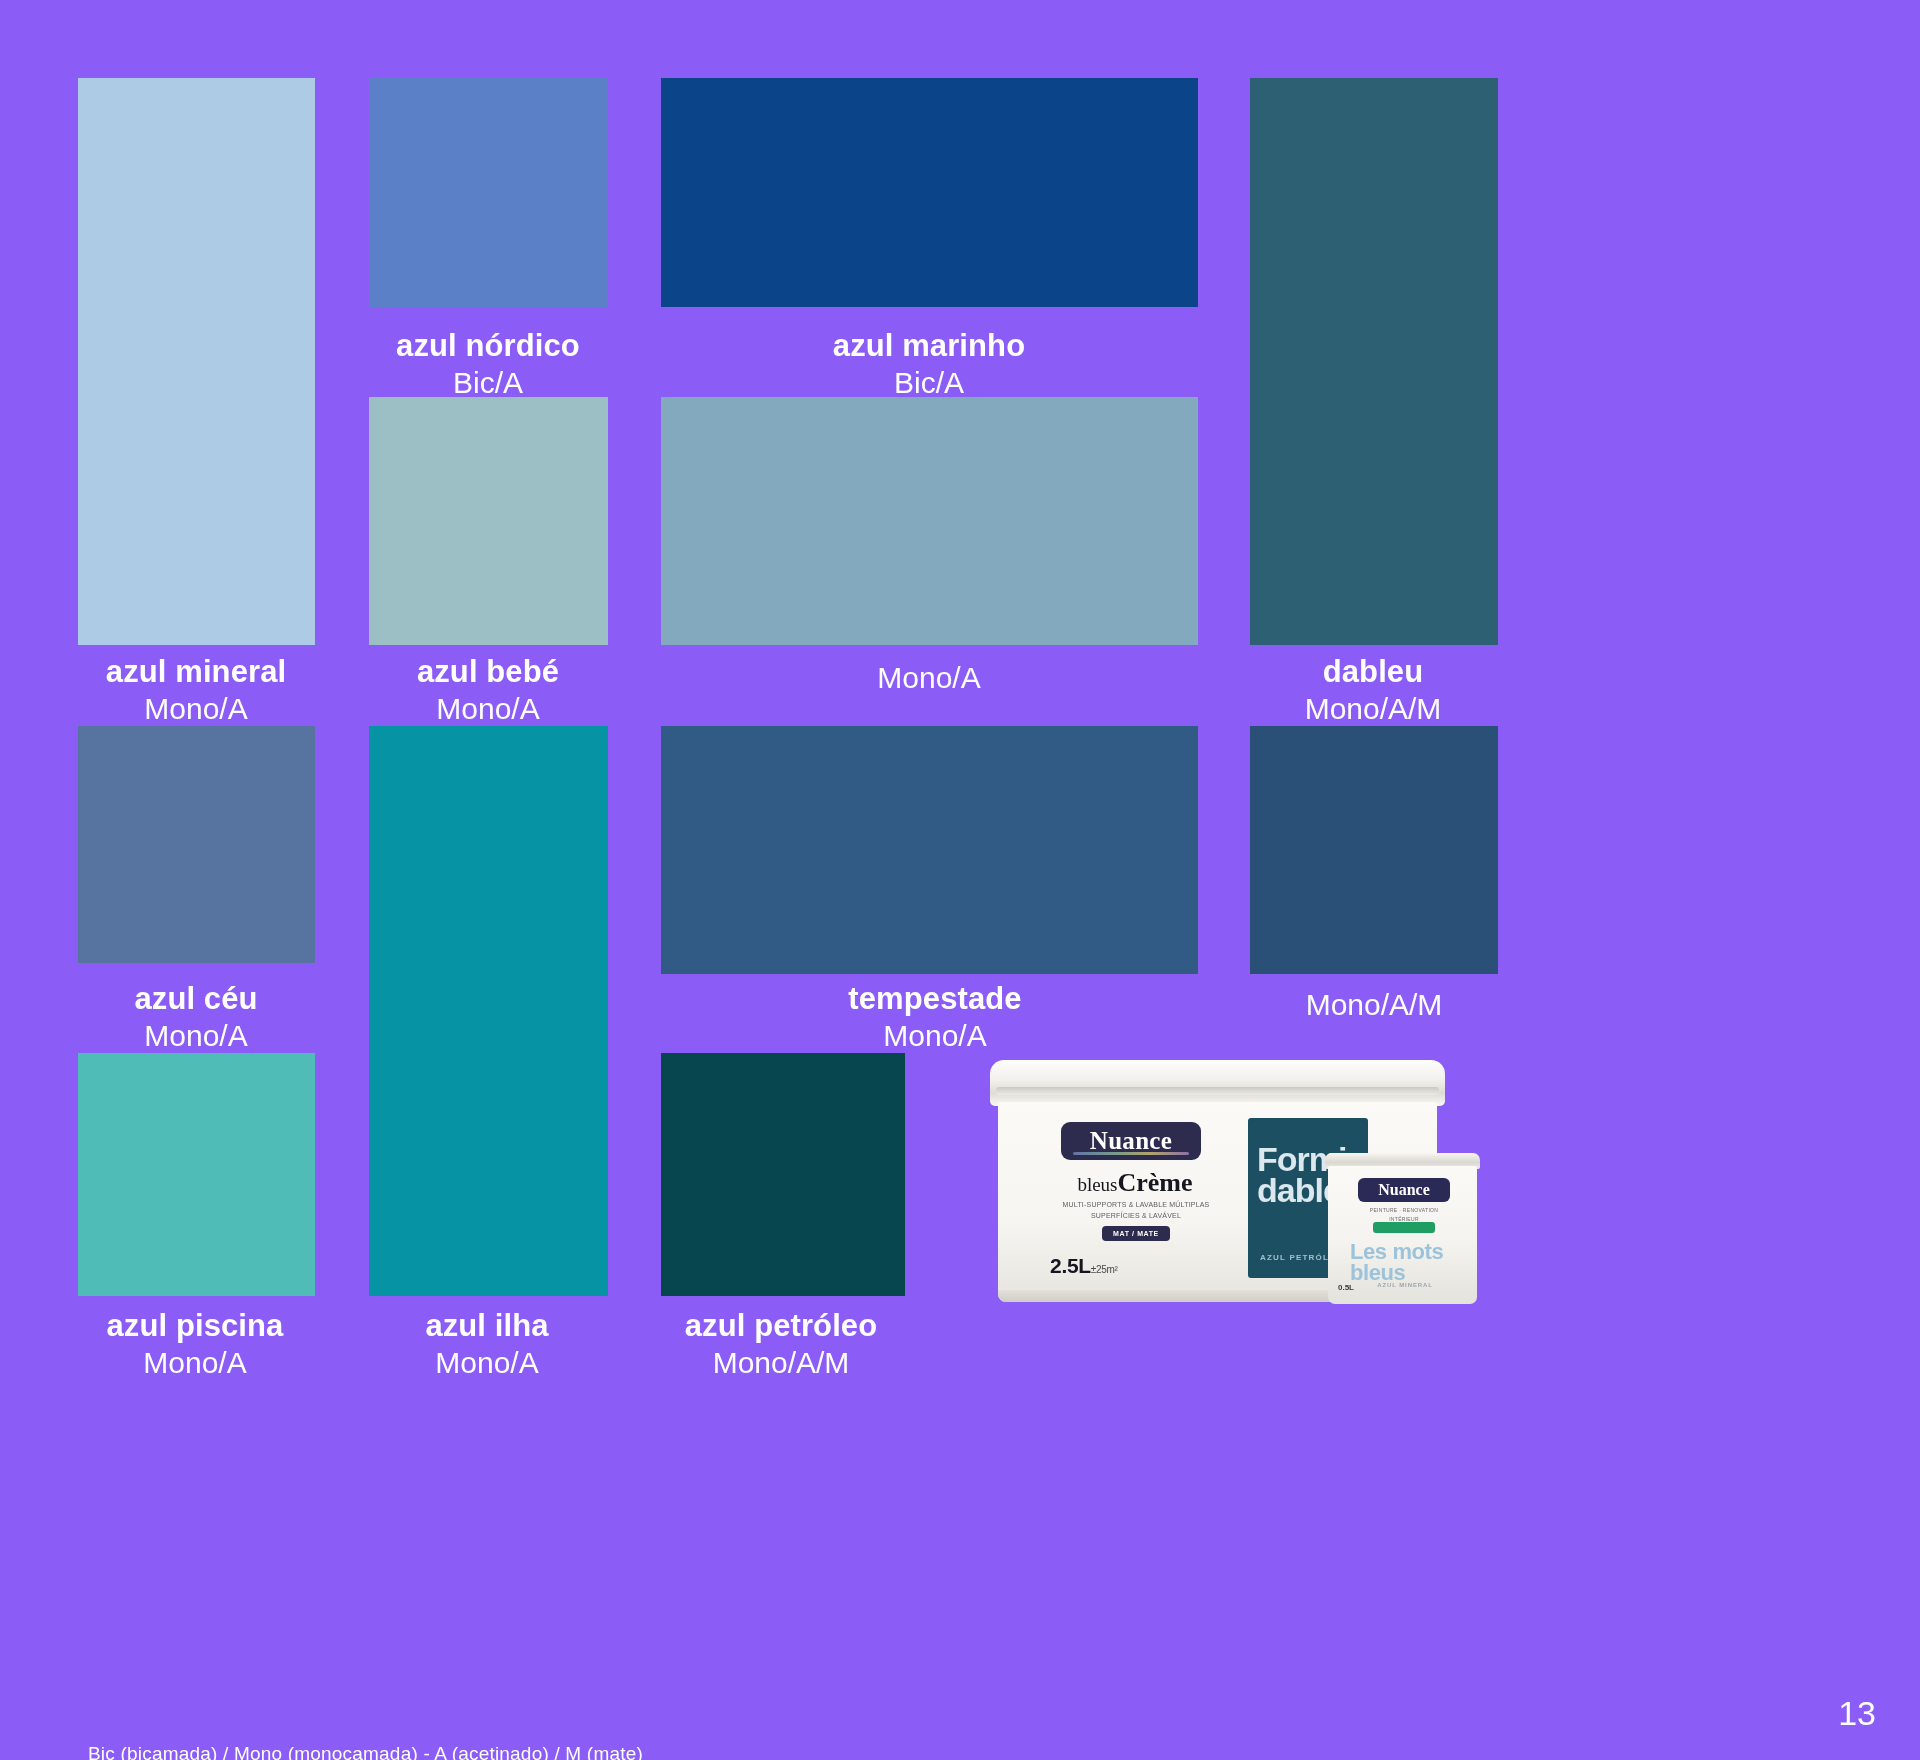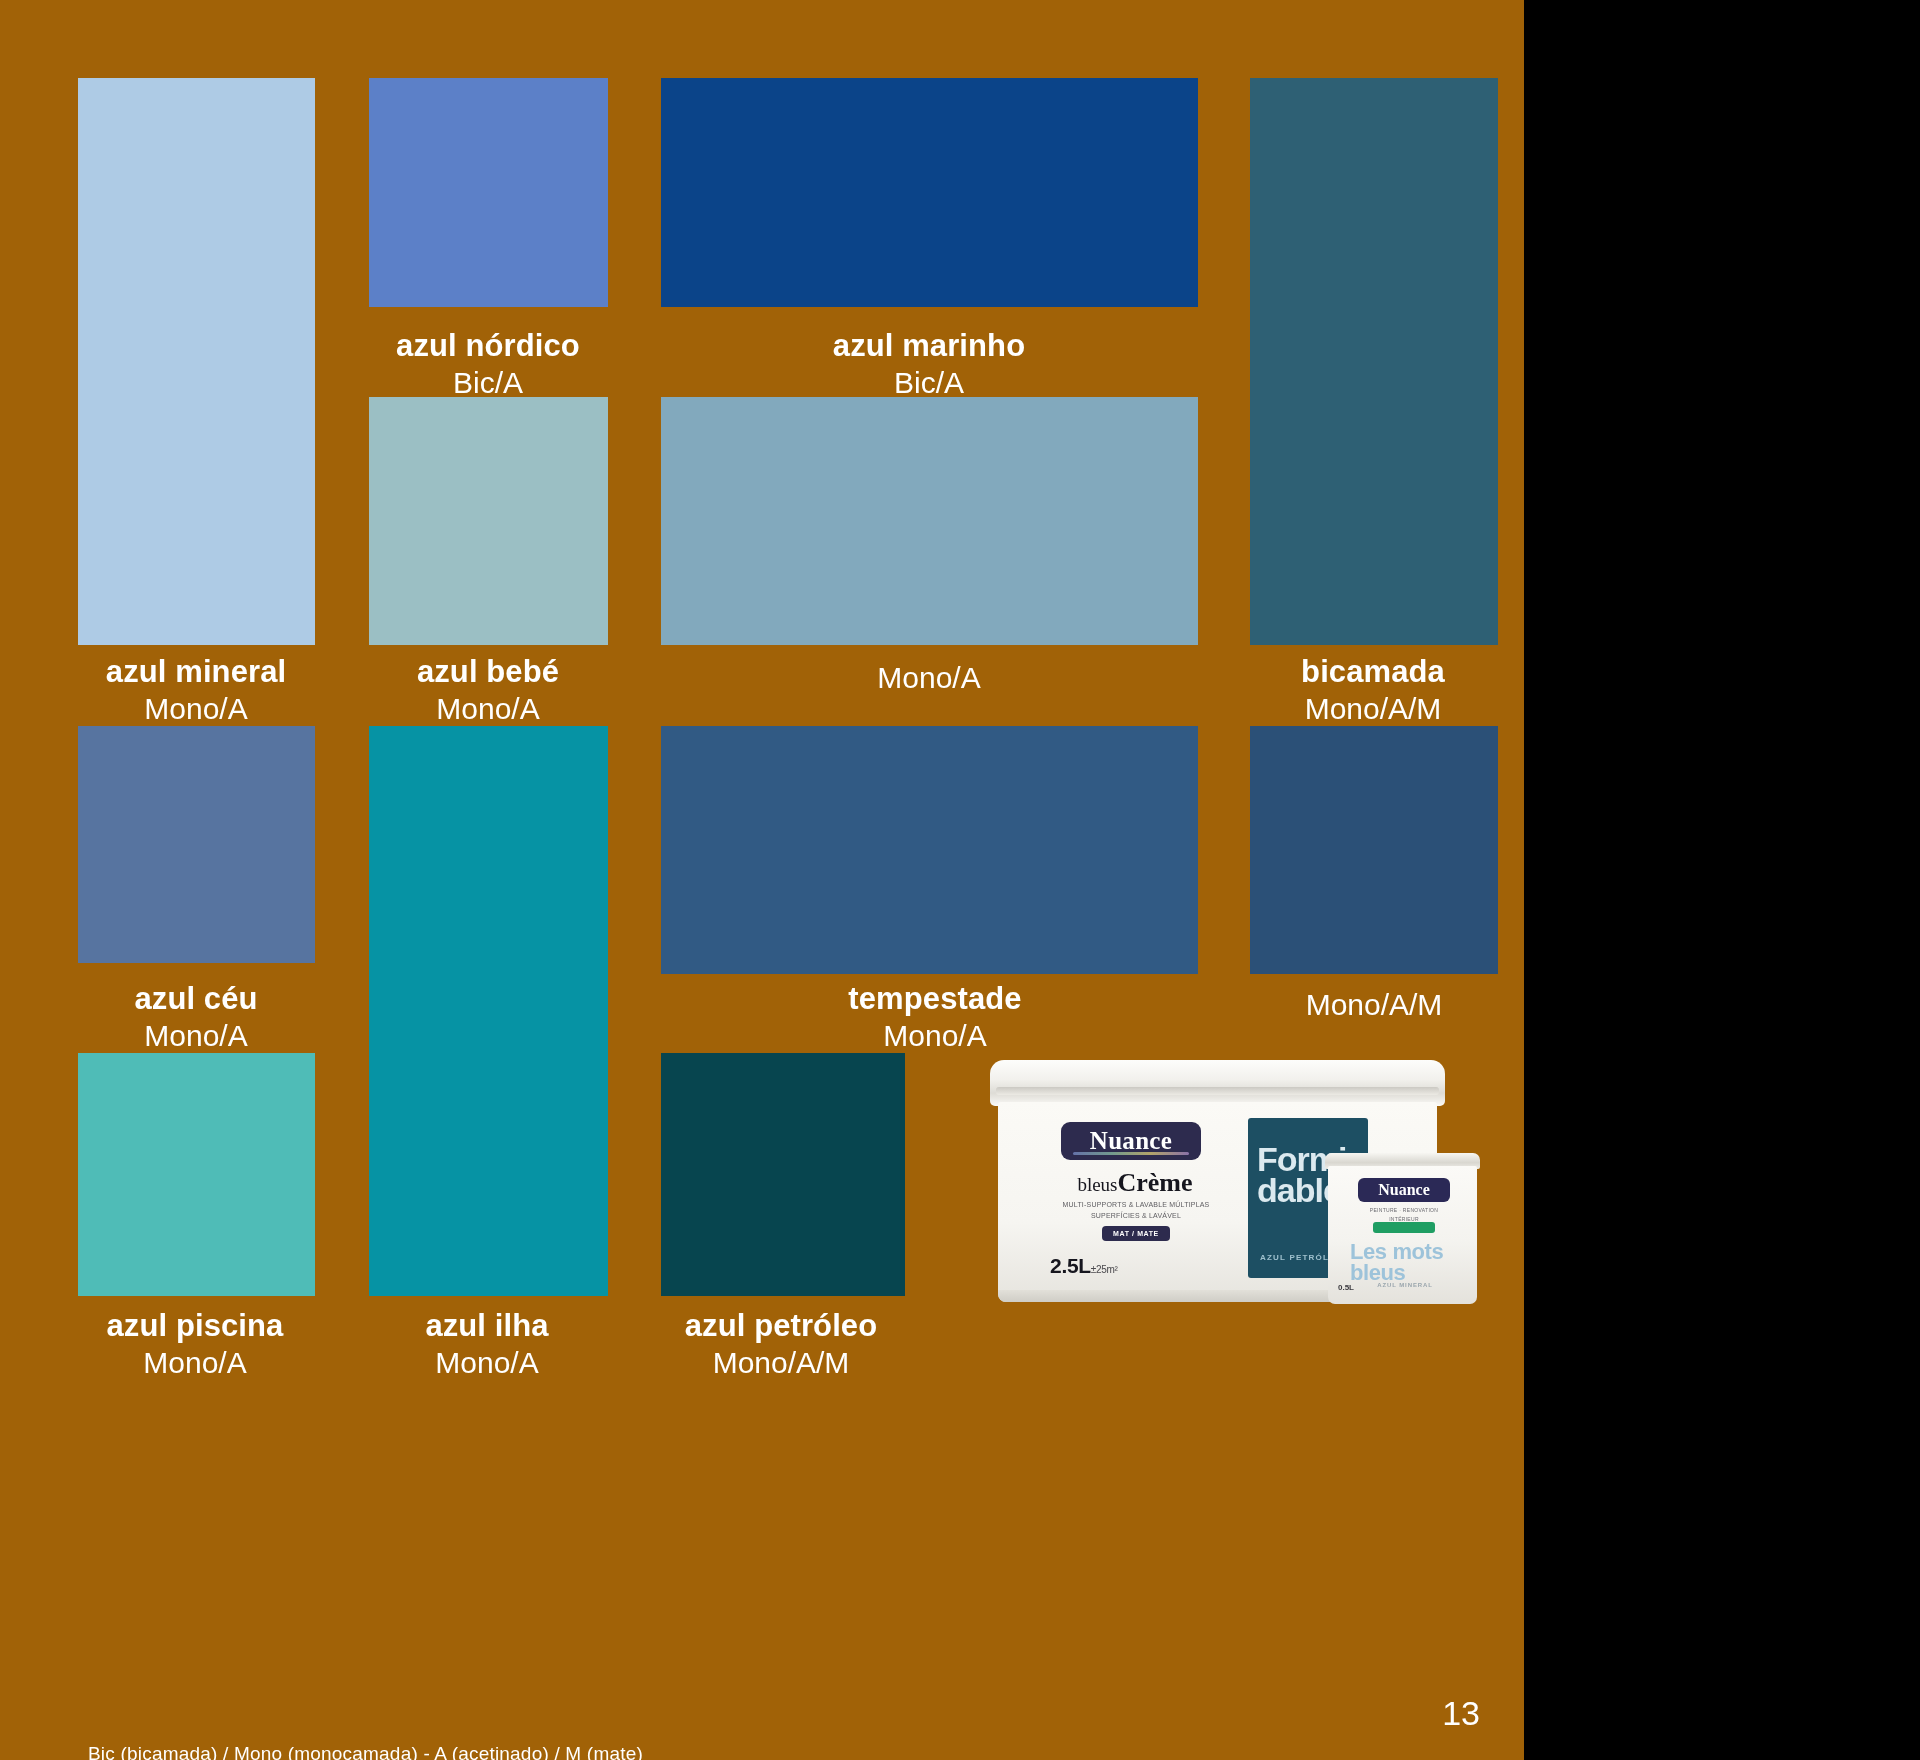--- a/index.html
+++ b/index.html
@@ -2,21 +2,21 @@
 <html><head>
 <meta charset="utf-8">
 <style>
   * { margin:0; padding:0; box-sizing:border-box; }
   html,body{
     width:1920px; height:1760px;
     background:#000;
     font-family:"Liberation Sans", sans-serif;
     overflow:hidden;
   }
-  .page{ position:relative; width:1524px; height:1760px; background:#a16207; }
+  .page{ position:relative; width:1920px; height:1760px; background:#8b5cf6; }
 
   
   .sw{ position:absolute; }
 
   
   .cap{ position:absolute; text-align:center; color:#fff; line-height:1; }
   .cap .nm{
     display:block;
     font-weight:700;
     font-size:31px;
@@ -193,21 +193,21 @@
         <span class="fn">Mono/A</span>
       </div>
       <div class="cap" style="left: 188px; top: 656px; width: 600px;">
         <span class="nm">azul bebé</span>
         <span class="fn">Mono/A</span>
       </div>
       <div class="cap" style="left: 629px; top: 656px; width: 600px;">
         <span class="fn">Mono/A</span>
       </div>
       <div class="cap" style="left: 1073px; top: 656px; width: 600px;">
-        <span class="nm">bicamada</span>
+        <span class="nm">dableu</span>
         <span class="fn">Mono/A/M</span>
       </div>
       <div class="cap" style="left: -104px; top: 983px; width: 600px;">
         <span class="nm">azul céu</span>
         <span class="fn">Mono/A</span>
       </div>
       <div class="cap" style="left: 635px; top: 983px; width: 600px;">
         <span class="nm">tempestade</span>
         <span class="fn">Mono/A</span>
       </div>

